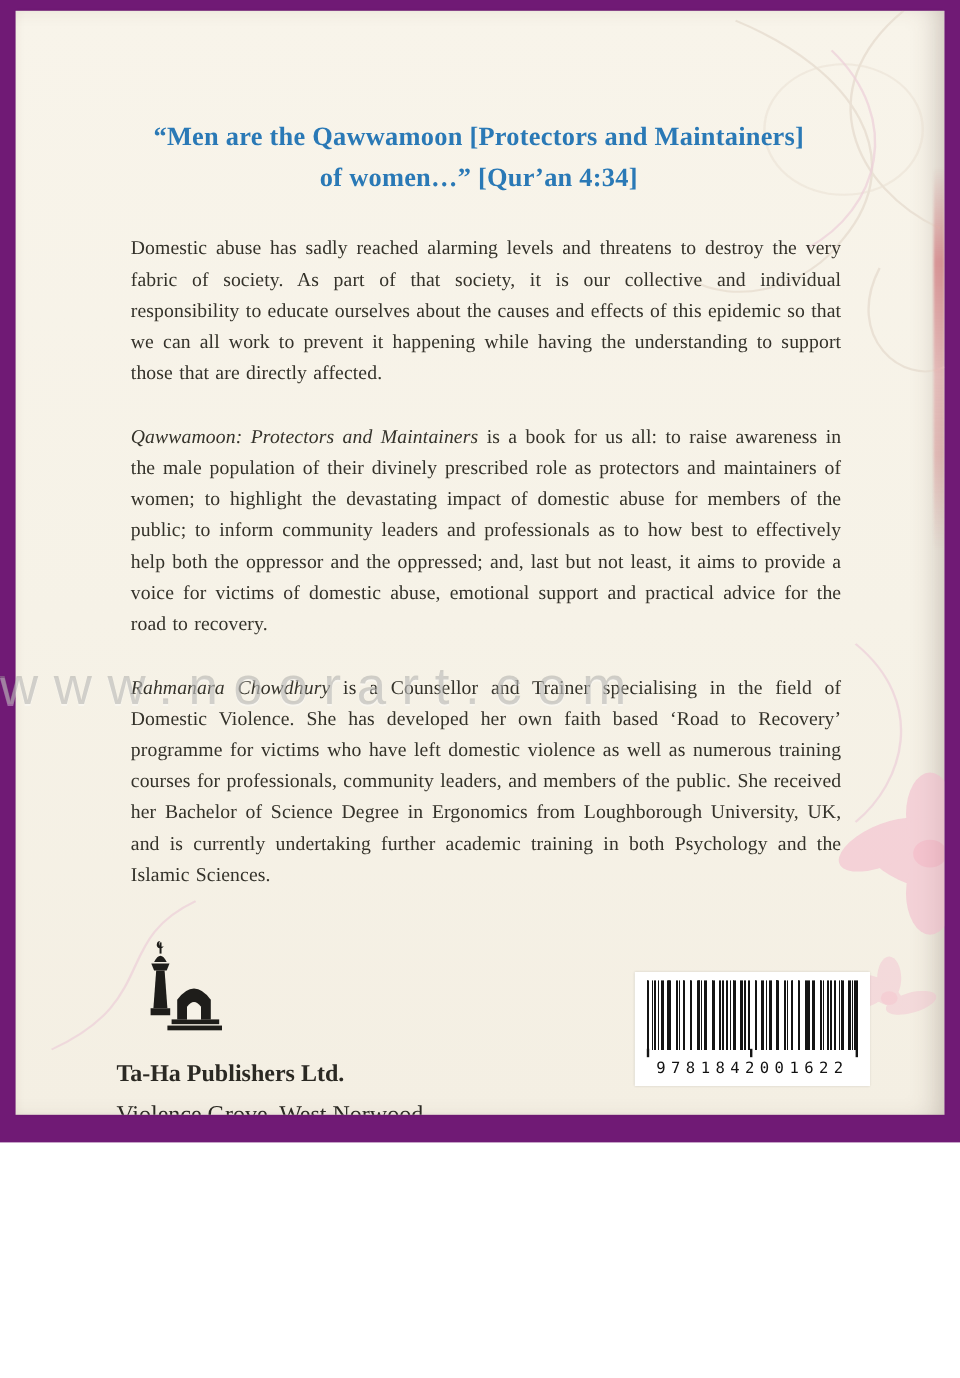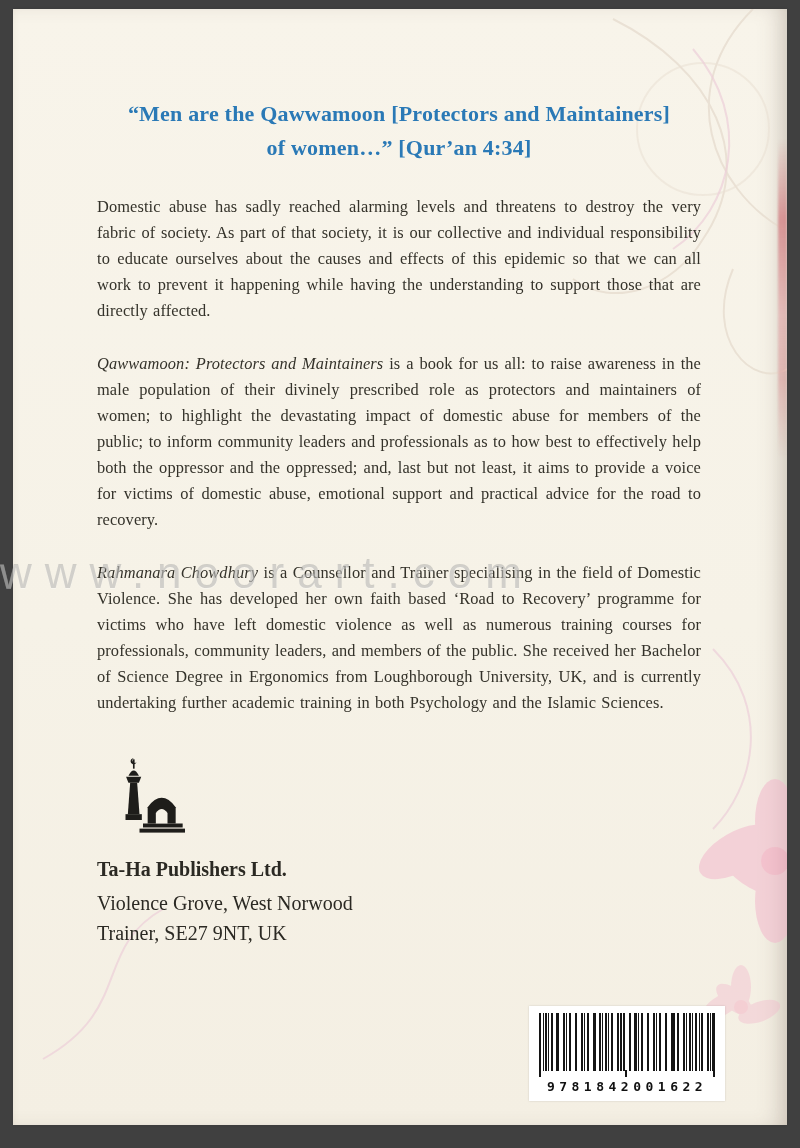--- a/index.html
+++ b/index.html
@@ -4,22 +4,22 @@
 <style>
   html, body { margin: 0; padding: 0; }
   body {
     width: 800px; height: 1148px;
     background: #ffffff;
     font-family: "Liberation Serif", serif;
     overflow: hidden;
   }
   .page {
     position: relative;
-    width: 800px; height: 1148px;
-    background: #404040;
+    width: 800px; height: 952px;
+    background: #701a75;
   }
   
   .cover {
     position: absolute;
     left: 13px; top: 9px; right: 13px; bottom: 23px;
     background: linear-gradient(180deg, #f8f4ea 0%, #f6f2e7 55%, #f4efe3 100%);
     box-shadow:
       inset -16px 0 24px -12px rgba(90,70,60,0.30),
       inset 4px 0 10px -6px rgba(90,70,60,0.12),
       0 0 3px rgba(0,0,0,0.12);
@@ -50,21 +50,21 @@
     max-width: 545px;
     margin: 0 auto;
     text-align: center;
     color: #2a79b6;
     font-size: 22px;
     font-weight: 700;
     line-height: 1.55;
     letter-spacing: 0.2px;
   }
   .para {
-    margin: 27px 0 0 0;
+    margin: 27px 0 0 12px;
     color: #34322a;
     font-size: 16.4px;
     line-height: 26px;
     text-align: justify;
     letter-spacing: 0.1px;
     word-spacing: 1px;
   }
   .para:first-of-type { margin-top: 29px; }
   .para em { }
   .logo-block {
@@ -83,21 +83,20 @@
   }
   .barcode {
     position: absolute;
     right: 62px; bottom: 24px;
     width: 196px; height: 95px;
     background: #ffffff;
     box-shadow: 0 0 2px rgba(0,0,0,0.15);
     z-index: 3;
     padding: 7px 10px 5px 10px;
     box-sizing: border-box;
-    font-weight: bold;
   }
   .bars {
     height: 58px;
     background-color: #ffffff;
     background-image:
       repeating-linear-gradient(90deg, #141414 0 2px, rgba(0,0,0,0) 2px 6px),
       repeating-linear-gradient(90deg, #141414 0 1px, rgba(0,0,0,0) 1px 9px),
       repeating-linear-gradient(90deg, rgba(0,0,0,0) 0 4px, #141414 4px 5px, rgba(0,0,0,0) 5px 13px);
   }
   .guards {

